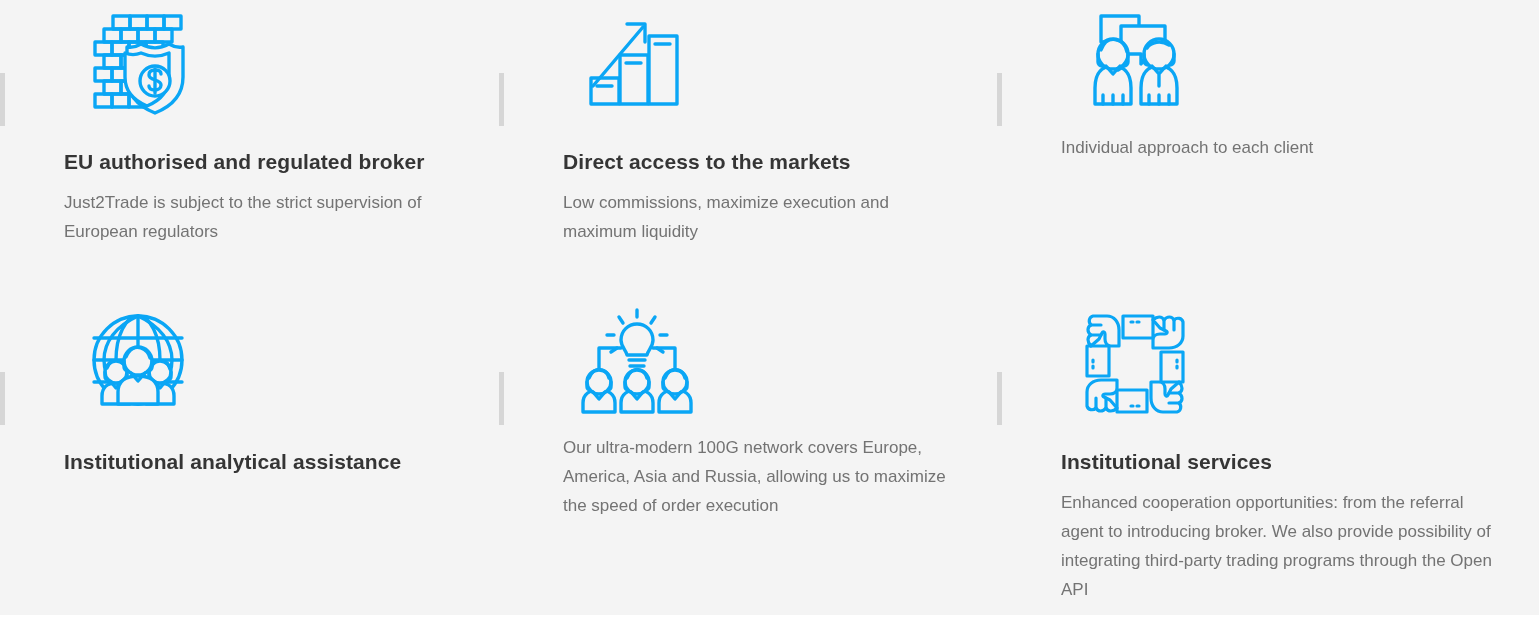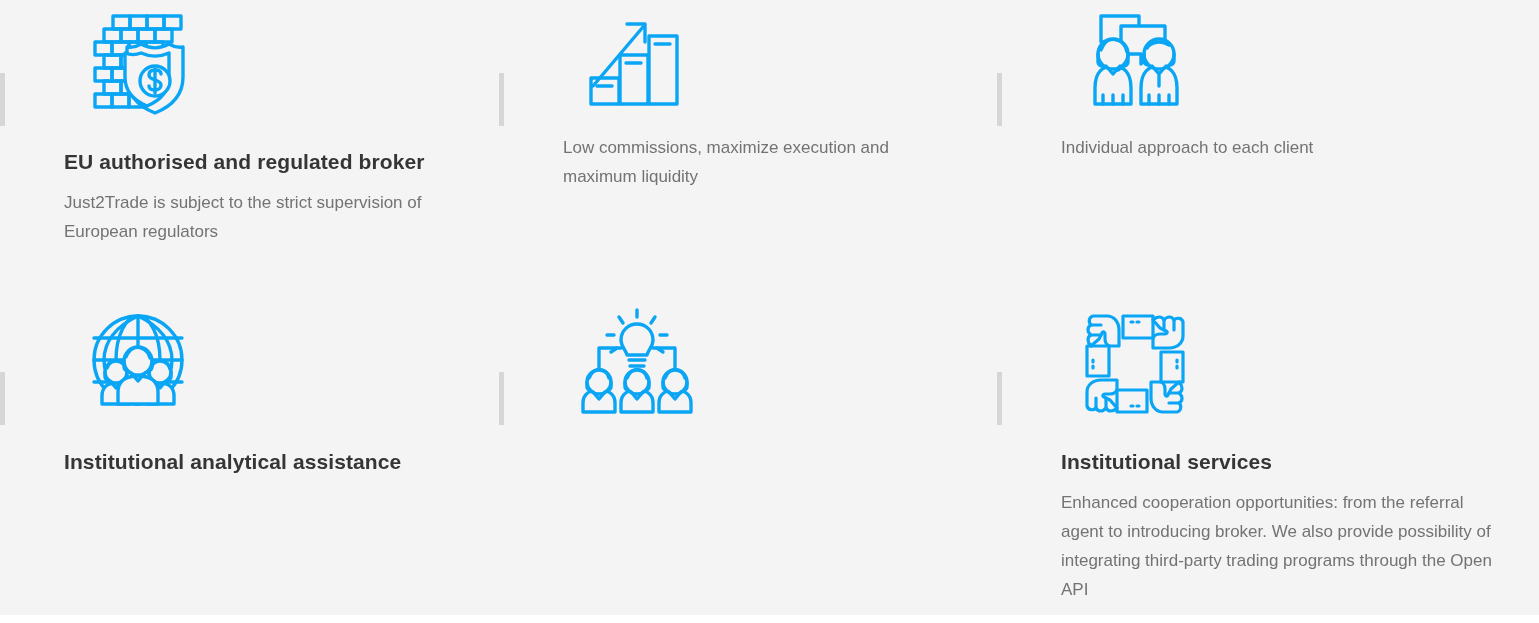--- a/index.html
+++ b/index.html
@@ -147,20 +147,21 @@
           <path d="M46 16 L64 16 L64 34"></path>
 
           <rect x="10" y="70" width="28" height="26"></rect>
           <path d="M16 78 h15"></path>
           <rect x="39" y="47" width="28" height="49"></rect>
           <path d="M45 55 h15"></path>
           <rect x="68" y="28" width="28" height="68"></rect>
           <path d="M74 36 h15"></path>
         </svg>
       </div>
+      <h3 class="feature-title">Direct access to the markets</h3>
       <p class="feature-desc">Low commissions, maximize execution and maximum liquidity</p>
     </div>
 
     <div class="feature-card card-3 row1">
       <div class="accent-bar"></div>
       <div class="icon-wrap">
         <svg viewBox="0 0 112 112" fill="none" stroke="#0aa6f5" stroke-width="3.4" stroke-linecap="round" stroke-linejoin="round">
 
           <path d="M22 8 h38 v26 h-24 l-9 9 v-9 h-5 z" fill="#f4f4f4"></path>
 
@@ -245,20 +246,21 @@
           <path d="M6 74 v5 a3 3 0 0 0 3 3 M30 74 v5 a3 3 0 0 1-3 3"></path>
           <path d="M12 84 l6 7 l6-7"></path>
 
           <path d="M78 104 v-9 c0-9 7-13 16-13 c9 0 16 4 16 13 v9 z" fill="#f4f4f4"></path>
           <circle cx="94" cy="74" r="12" fill="#f4f4f4"></circle>
           <path d="M84 70 c3-7 8-10 13-8 c4 1 6 4 7 8"></path>
           <path d="M82 74 v5 a3 3 0 0 0 3 3 M106 74 v5 a3 3 0 0 1-3 3"></path>
           <path d="M88 84 l6 7 l6-7"></path>
         </svg>
       </div>
+      <p class="feature-desc">Our ultra-modern 100G network covers Europe, America, Asia and Russia, allowing us to maximize the speed of order execution</p>
     </div>
 
     <div class="feature-card card-6 row2">
       <div class="accent-bar"></div>
       <div class="icon-wrap">
         <svg viewBox="0 0 112 112" fill="none" stroke="#0aa6f5" stroke-width="3.2" stroke-linecap="round" stroke-linejoin="round">
 
           <g>
             <path d="M44 8 h30 v22 h-30 z" fill="#f4f4f4"></path>
             <path d="M52 14 h2 M58 14 h2"></path>

